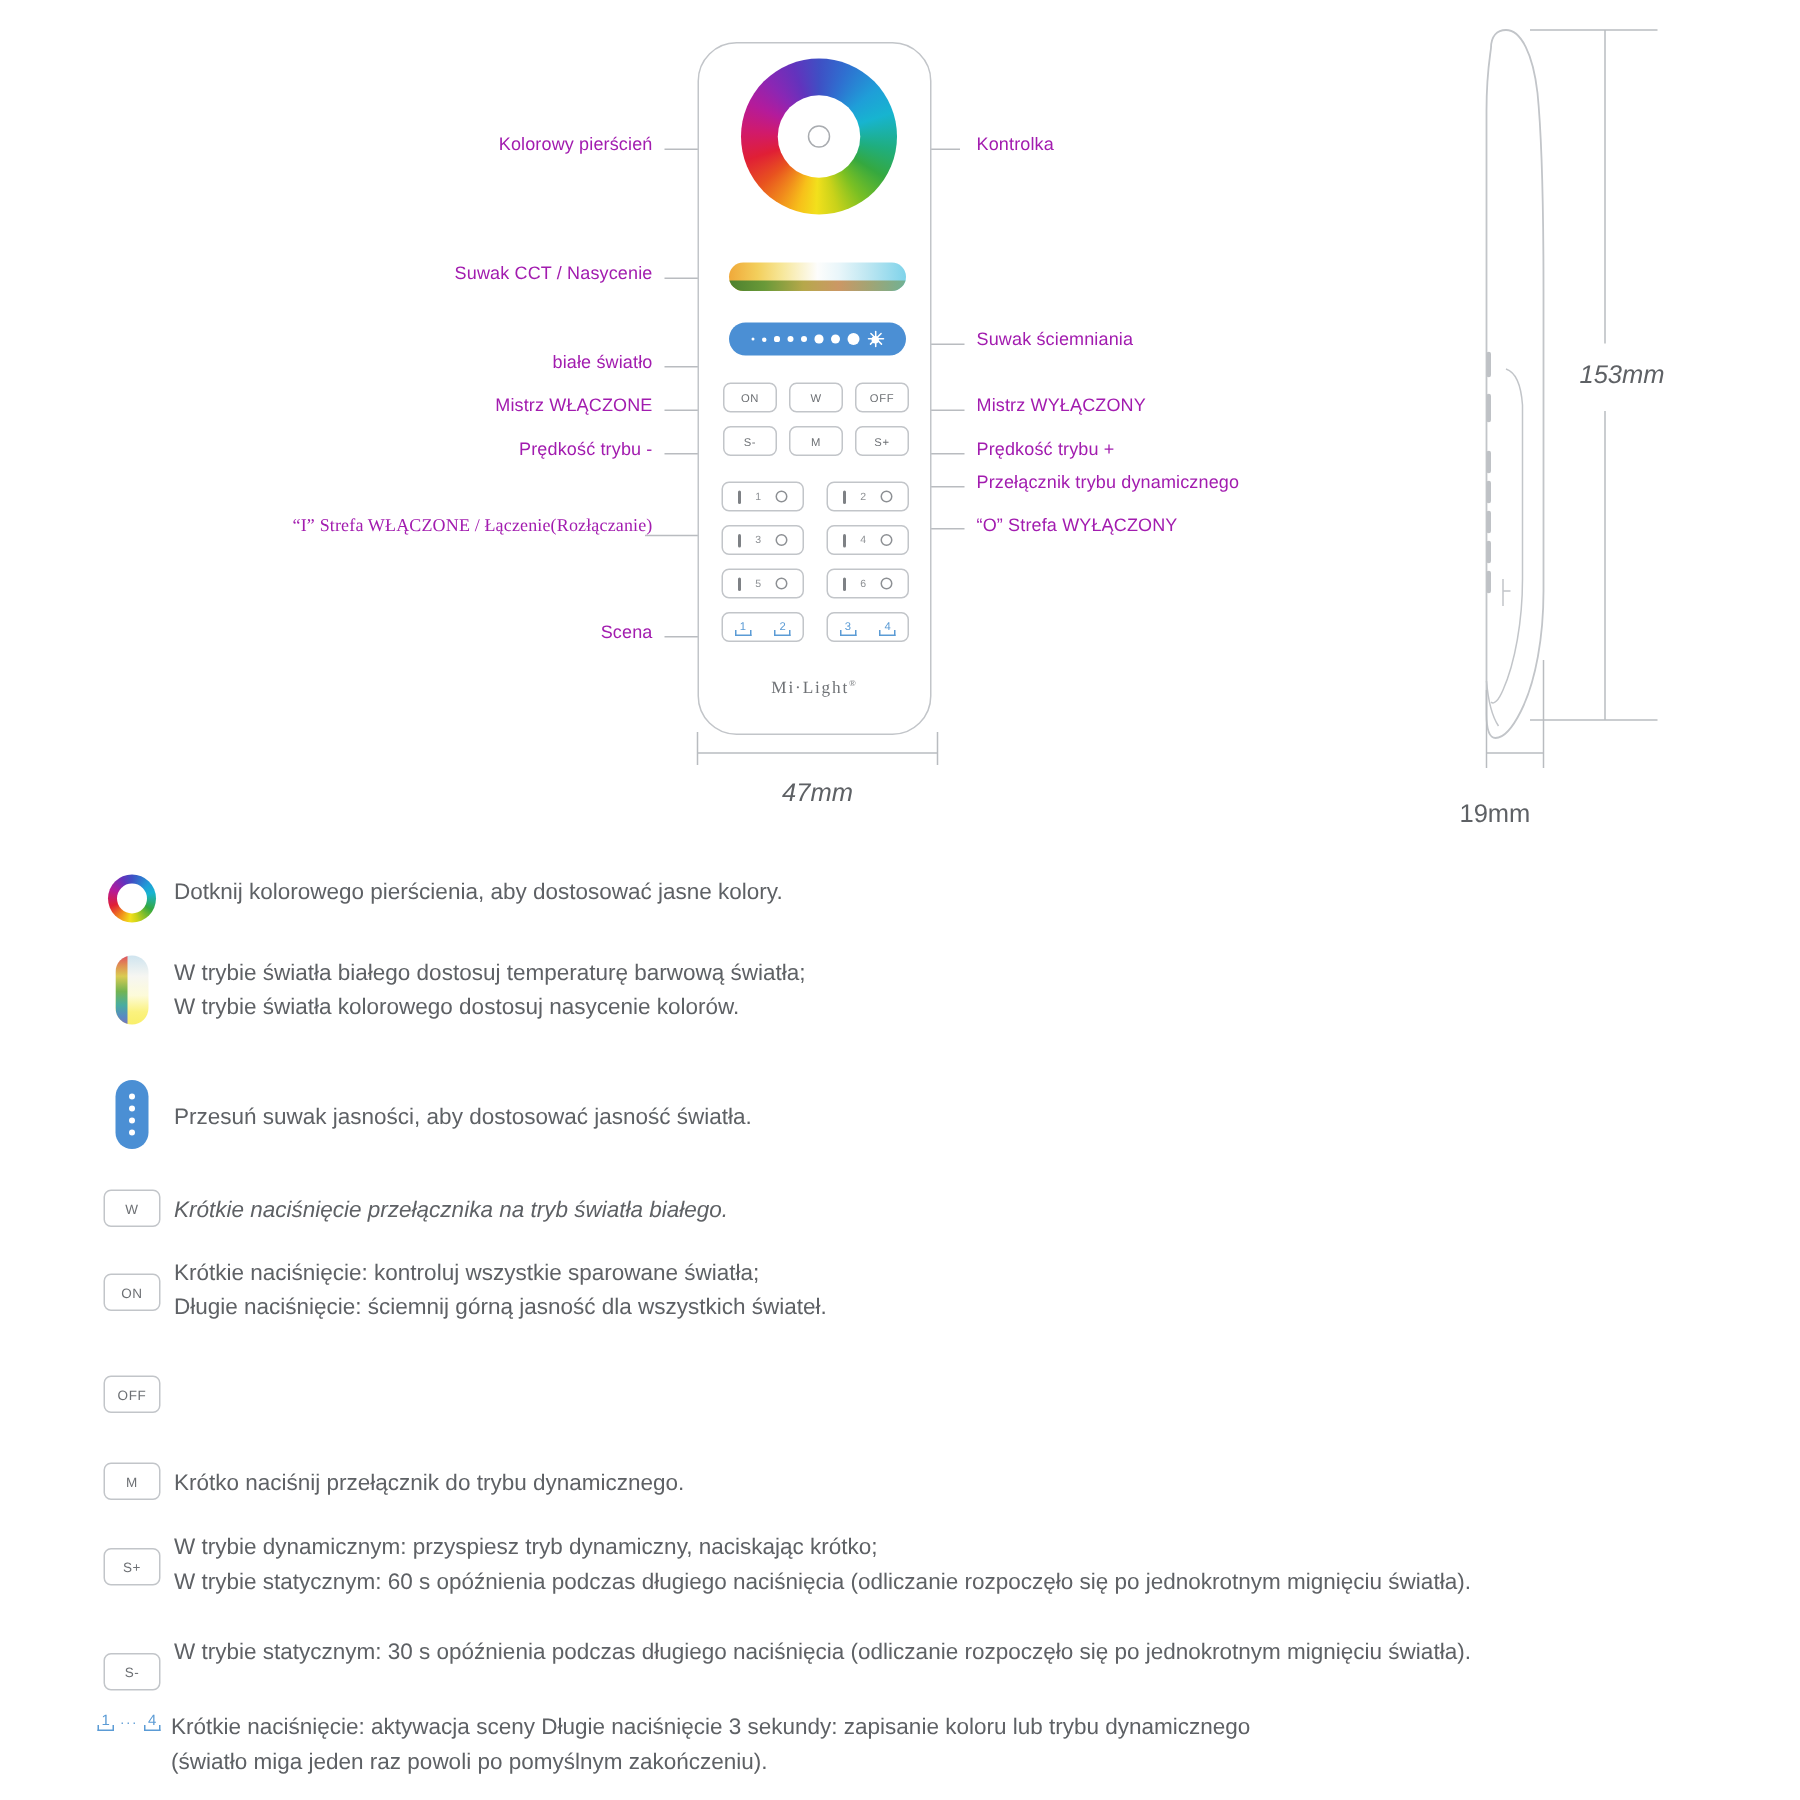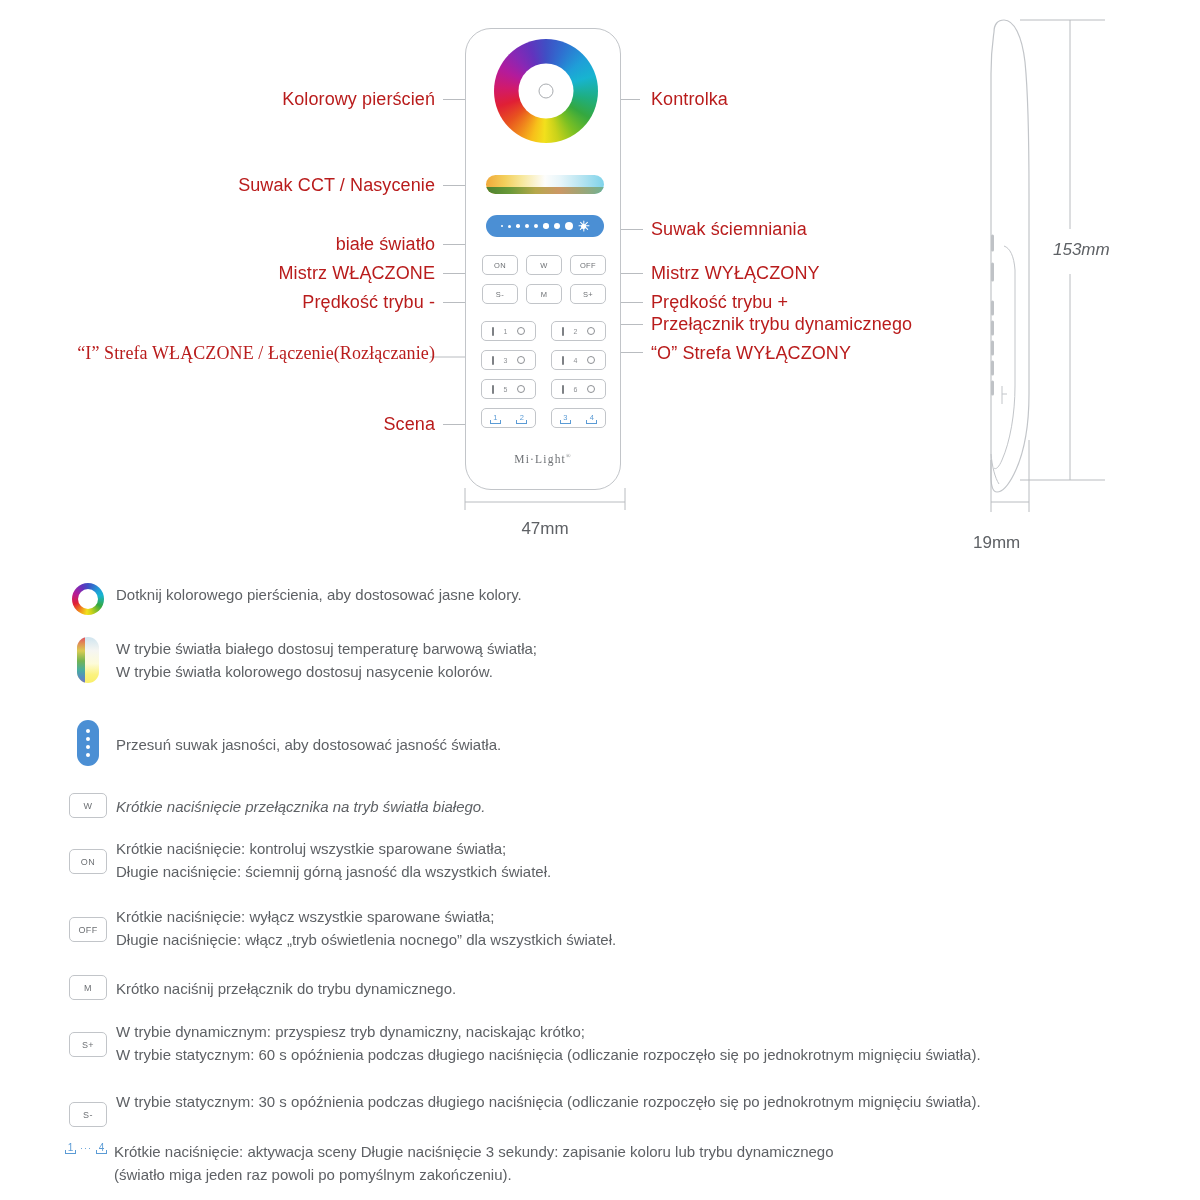--- a/index.html
+++ b/index.html
@@ -10,21 +10,21 @@
     font-family:"Liberation Sans", sans-serif;
     color:#5c5f63;
     overflow:hidden;
     position:relative;
   }
   .stage{position:relative;width:1200px;height:1200px;}
 
   
   .abs{position:absolute;}
   .lbl{
-    font-size:18px;color:#b91c1c;white-space:nowrap;
+    font-size:12px;color:#a21caf;white-space:nowrap;
     letter-spacing:.1px;
   }
   .lead{position:absolute;background:#b9bcc0;height:1px;}
   .leadv{position:absolute;background:#b9bcc0;width:1px;}
 
   
   .remote{
     position:absolute;left:465px;top:28px;width:156px;height:462px;
     border:1.4px solid #c2c5c9;border-radius:26px;background:#fff;
     box-sizing:border-box;
@@ -297,21 +297,21 @@
     <div class="brand">
       <span>Mi·Light</span><sup>®</sup>
     </div>
   </div>
 
   <svg class="abs" style="left:455px;top:488px;" width="180" height="30" viewBox="0 0 180 30">
     <line x1="10" y1="0" x2="10" y2="22" stroke="#b9bcc0" stroke-width="1"></line>
     <line x1="170" y1="0" x2="170" y2="22" stroke="#b9bcc0" stroke-width="1"></line>
     <line x1="10" y1="14" x2="170" y2="14" stroke="#b9bcc0" stroke-width="1"></line>
   </svg>
-  <div class="abs dimtxt" style="left:455px;top:519px;width:180px;text-align:center;">47mm</div>
+  <div class="abs dimtxt" style="left:455px;top:519px;width:180px;text-align:center;font-style:italic;">47mm</div>
 
   <svg class="abs" style="left:980px;top:14px;" width="60" height="490" viewBox="0 0 60 490">
 
     <path d="M14 18
              C14 10 18 6 24 6
              C34 6 42 22 45 48
              C48 78 49 120 49 180
              L49 380
              C49 410 44 440 34 460
              C28 472 22 478 17 478
@@ -405,24 +405,20 @@
       </div>
       <div class="ltext">
         <div>Krótkie naciśnięcie: kontroluj wszystkie sparowane światła;</div>
         <div>Długie naciśnięcie: ściemnij górną jasność dla wszystkich świateł.</div>
       </div>
     </div>
 
     <div class="lrow" style="left:0;top:330px;">
       <div class="licon" style="padding-top:12px;">
         <div class="key-ic">OFF</div>
-      </div>
-      <div class="ltext">
-        <div>Krótkie naciśnięcie: wyłącz wszystkie sparowane światła;</div>
-        <div>Długie naciśnięcie: włącz „tryb oświetlenia nocnego” dla wszystkich świateł.</div>
       </div>
     </div>
 
     <div class="lrow" style="left:0;top:400px;">
       <div class="licon">
         <div class="key-ic">M</div>
       </div>
       <div class="ltext" style="padding-top:2px;">
         <div>Krótko naciśnij przełącznik do trybu dynamicznego.</div>
       </div>

